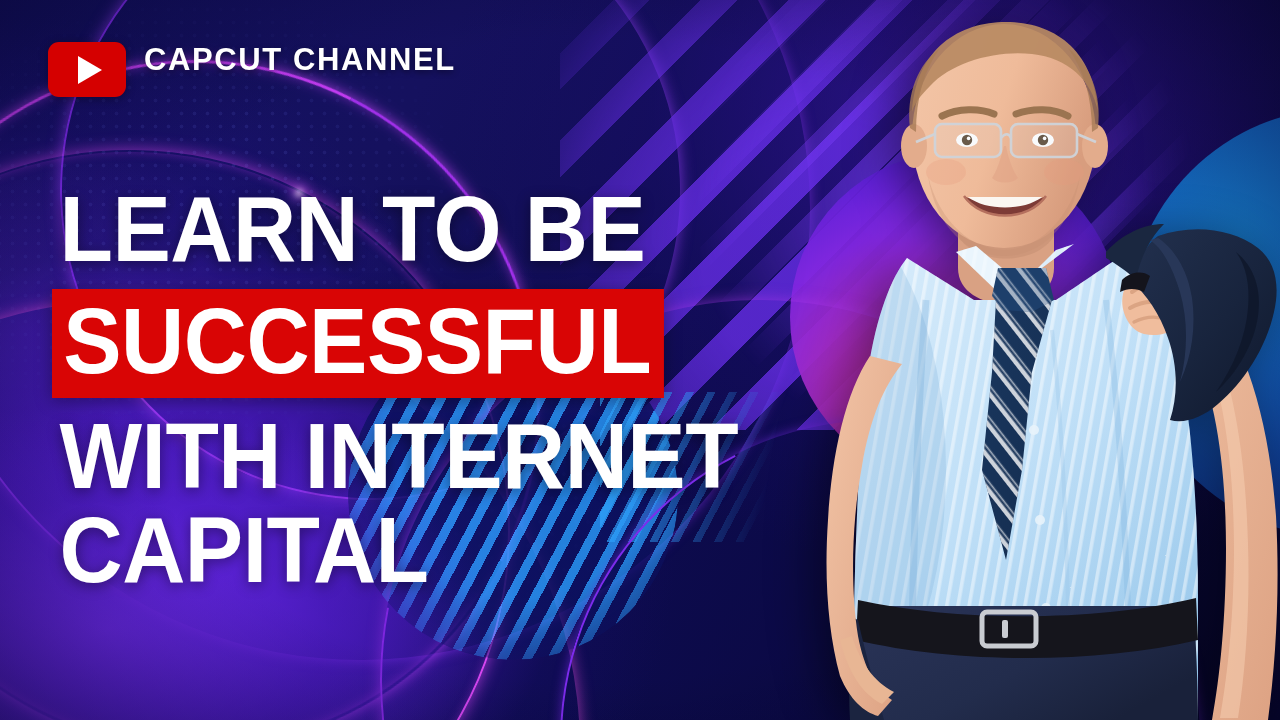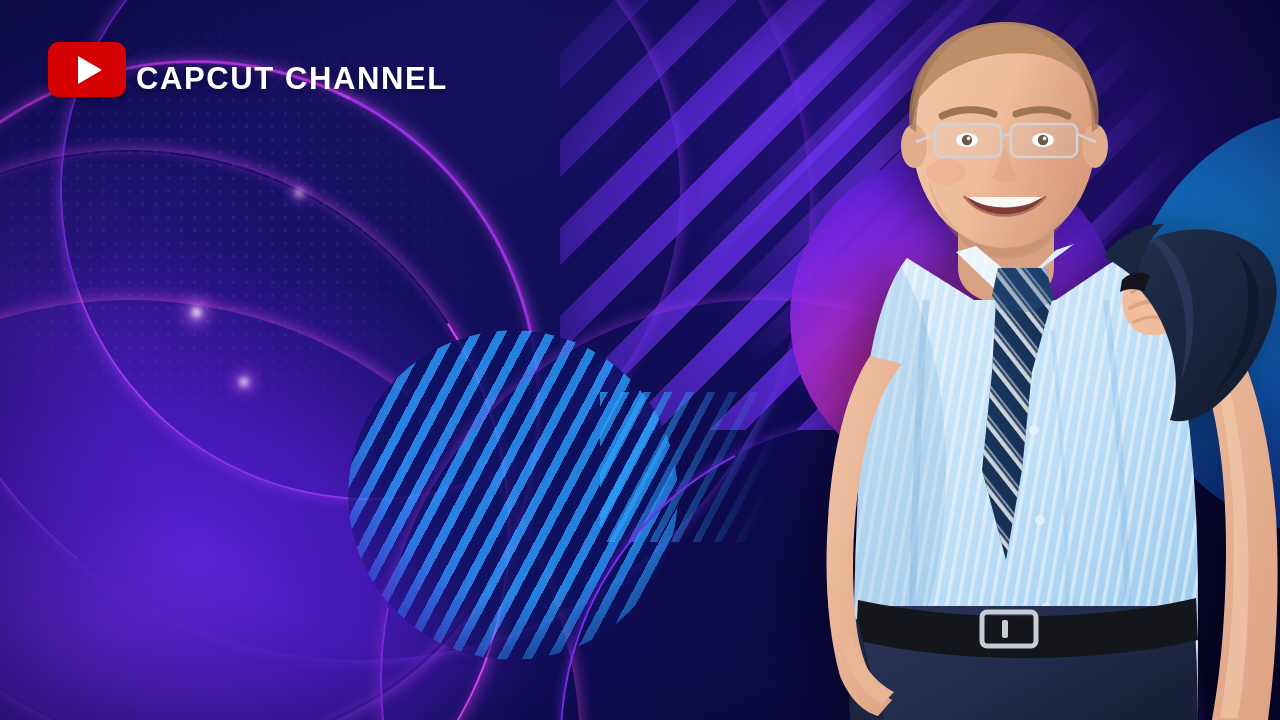--- a/index.html
+++ b/index.html
@@ -161,21 +161,21 @@
     background:radial-gradient(ellipse at 42% 52%, rgba(108,42,230,.78) 0%, rgba(80,28,200,.42) 42%, rgba(40,16,130,0) 74%);
   }
   .vignette{
     position:absolute; inset:0;
     background:radial-gradient(ellipse 900px 620px at 46% 50%, rgba(0,0,0,0) 52%, rgba(3,2,26,.55) 100%);
   }
 
   
   .brand{
     position:absolute; left:48px; top:42px;
-    display:flex; align-items:flex-end; gap:10px;
+    display:flex; align-items:flex-start; gap:18px;
     z-index:30;
   }
   .yt-logo{
     width:78px; height:55px; border-radius:11px;
     background:#d50000;
     display:flex; align-items:center; justify-content:center;
     box-shadow:0 2px 10px rgba(0,0,0,.35);
   }
   .yt-tri{
     width:0; height:0;
@@ -445,14 +445,20 @@
     </svg>
   </div>
 
   <div class="brand">
     <div class="yt-logo">
       <div class="yt-tri"></div>
     </div>
     <div class="brand-name">CAPCUT CHANNEL</div>
   </div>
 
+  <div class="headline">
+    <div class="hl-line l1">LEARN TO BE</div>
+    <div class="hl-highlight">SUCCESSFUL</div>
+    <div class="hl-line l3">WITH INTERNET</div>
+    <div class="hl-line l4">CAPITAL</div>
+  </div>
 
 </div>
 
 </body></html>

